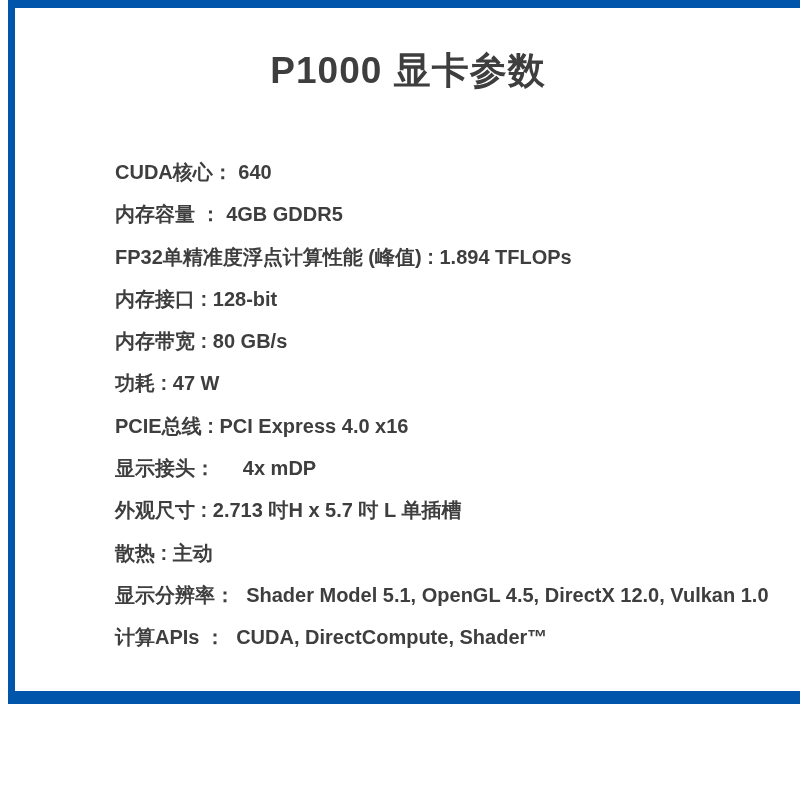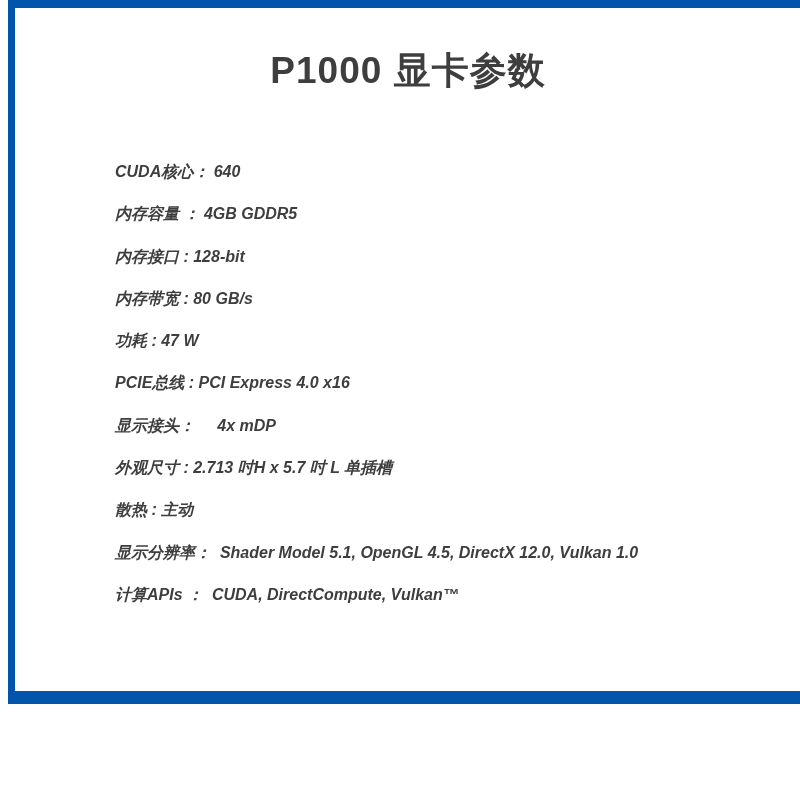--- a/index.html
+++ b/index.html
@@ -44,38 +44,38 @@
   .specs {
     position: absolute;
     left: 100px;
     top: 143px;
     right: 30px;
   }
   .spec-row {
     height: 42.3px;
     line-height: 42.3px;
     white-space: pre;
-    font-size: 16px;
+    font-size: 20px;
     font-weight: 600;
     color: var(--text-color, #3e3e3e);
-    font-style: italic;
   }
 </style>
 </head>
 <body>
 
 <div class="frame">
   <h1 class="title">P1000 显卡参数</h1>
 
   <div class="specs">
     <div class="spec-row"><span>CUDA核心</span><span>： </span><span>640</span></div>
     <div class="spec-row"><span>内存容量</span><span> ： </span><span>4GB GDDR5</span></div>
+    <div class="spec-row"><span>FP32单精准度浮点计算性能 (峰值)</span><span> : </span><span>1.894 TFLOPs</span></div>
     <div class="spec-row"><span>内存接口</span><span> : </span><span>128-bit</span></div>
     <div class="spec-row"><span>内存带宽</span><span> : </span><span>80 GB/s</span></div>
     <div class="spec-row"><span>功耗</span><span> : </span><span>47 W</span></div>
     <div class="spec-row"><span>PCIE总线</span><span> : </span><span>PCI Express 4.0 x16</span></div>
     <div class="spec-row"><span>显示接头</span><span>：     </span><span>4x mDP</span></div>
     <div class="spec-row"><span>外观尺寸</span><span> : </span><span>2.713 吋H x 5.7 吋 L 单插槽</span></div>
     <div class="spec-row"><span>散热</span><span> : </span><span>主动</span></div>
     <div class="spec-row"><span>显示分辨率</span><span>：  </span><span>Shader Model 5.1, OpenGL 4.5, DirectX 12.0, Vulkan 1.0</span></div>
-    <div class="spec-row"><span>计算APIs</span><span> ：  </span><span>CUDA, DirectCompute, Vulkan™</span></div>
+    <div class="spec-row"><span>计算APIs</span><span> ：  </span><span>CUDA, DirectCompute, Shader™</span></div>
   </div>
 </div>
 
 </body></html>

